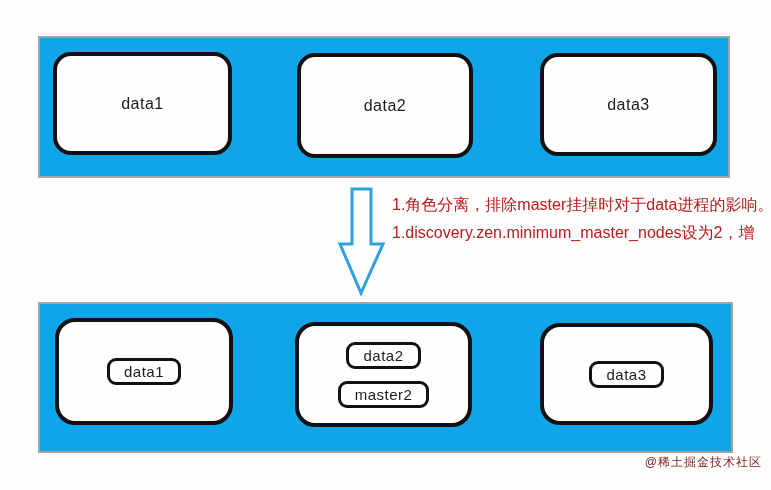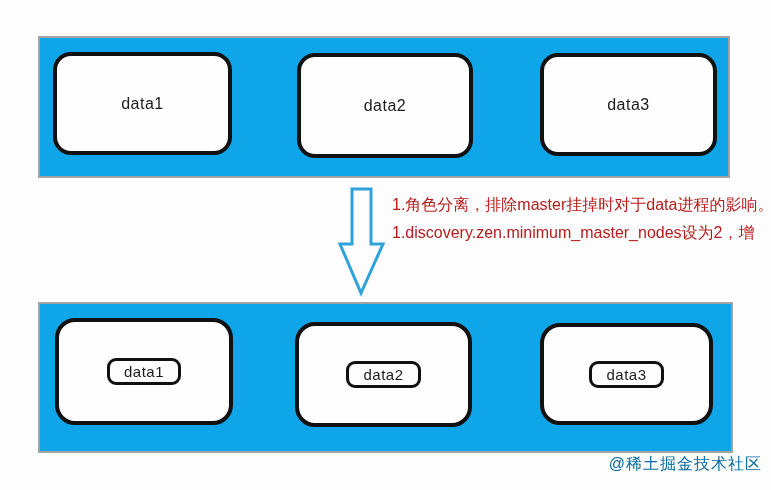--- a/index.html
+++ b/index.html
@@ -85,22 +85,22 @@
     color: #b91c1c;
     font-size: 16px;
     line-height: 28px;
   }
   .annotation div { white-space: nowrap; }
 
   .watermark {
     position: absolute;
     right: 9px;
     top: 454px;
-    color: #0369a1;
-    font-size: 16px;
+    color: #7f1d1d;
+    font-size: 12px;
     letter-spacing: 1px;
   }
 </style>
 </head>
 <body>
 
 <div class="canvas">
 
   <div class="cluster cluster-top">
     <div class="node n-top-1">
@@ -124,20 +124,21 @@
     <div>1.角色分离，排除master挂掉时对于data进程的影响。</div>
     <div>1.discovery.zen.minimum_master_nodes设为2，增</div>
   </div>
 
   <div class="cluster cluster-bottom">
     <div class="node-combo n-bot-1">
       <span class="chip">data1</span>
     </div>
     <div class="node-combo n-bot-2">
       <span class="chip">data2</span>
+      <span class="chip">master2</span>
     </div>
     <div class="node-combo n-bot-3">
       <span class="chip">data3</span>
     </div>
   </div>
 
   <div class="watermark">@稀土掘金技术社区</div>
 
 </div>
 

